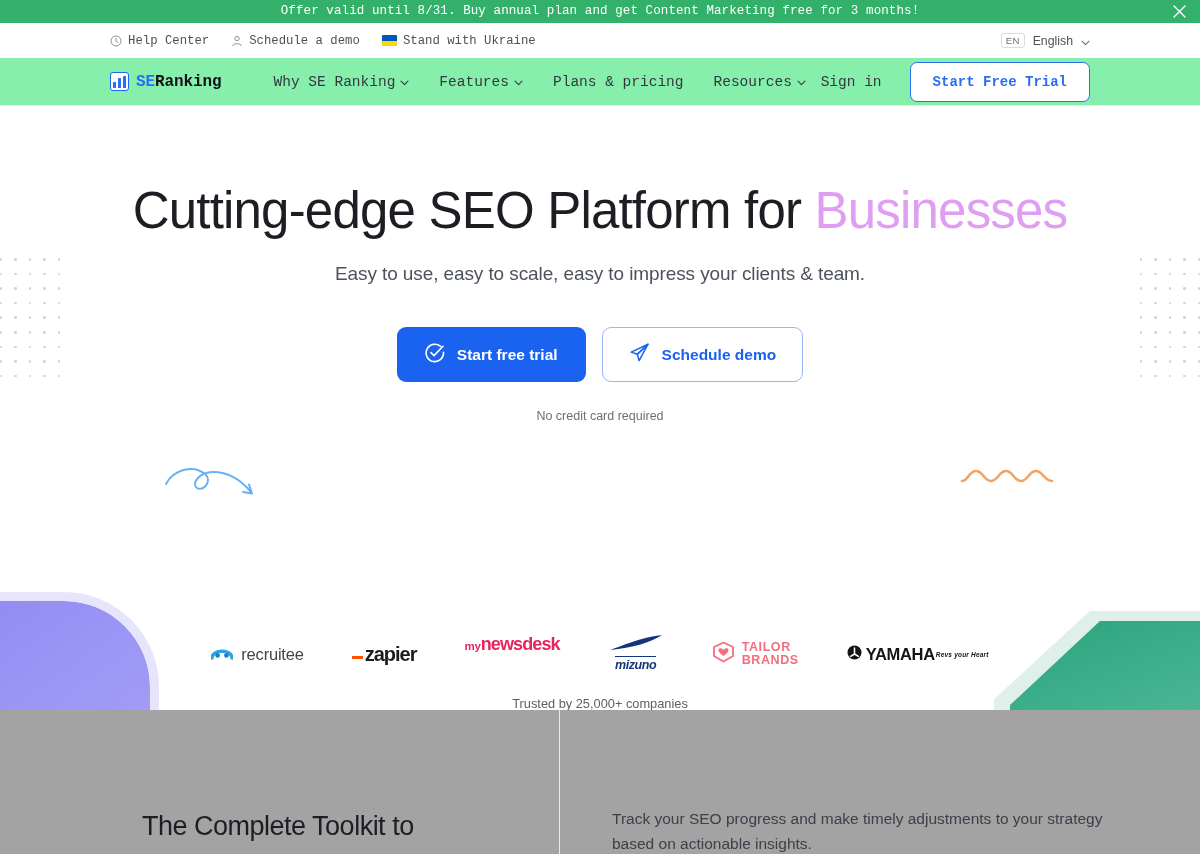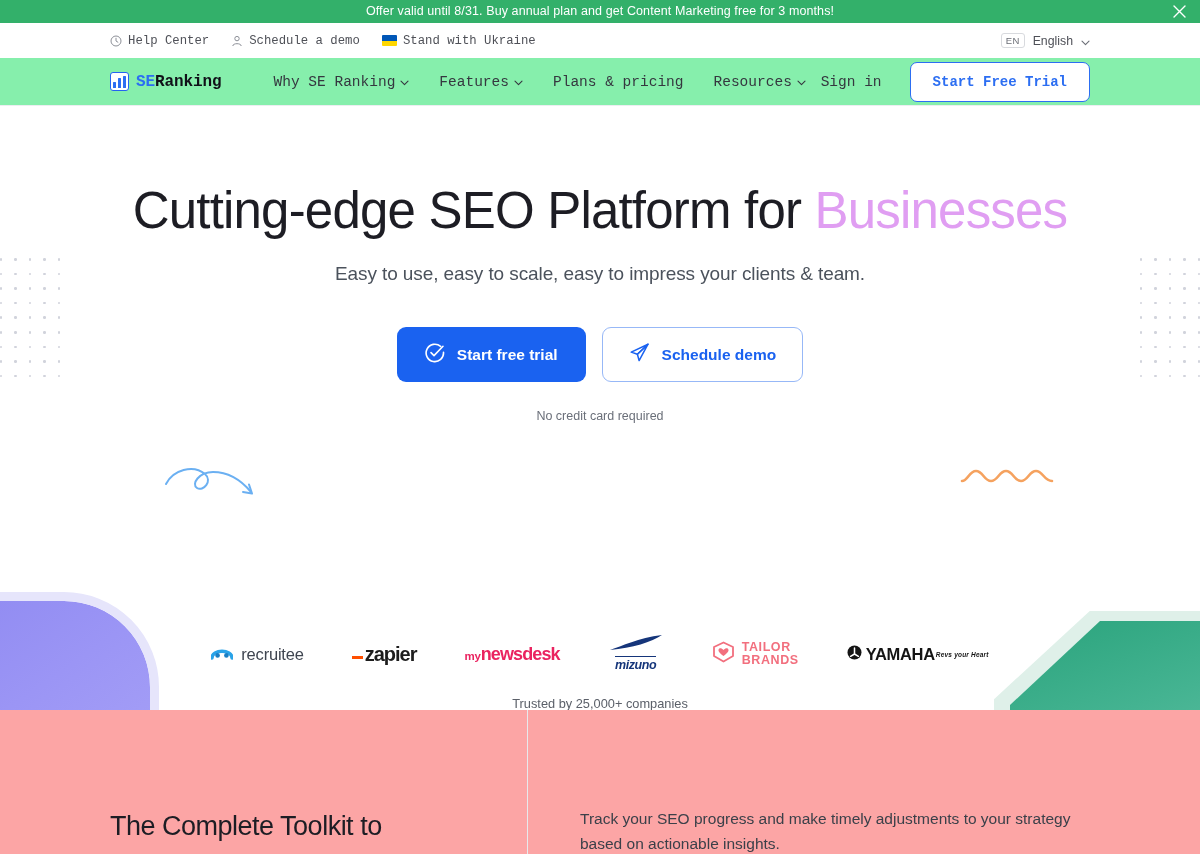--- a/index.html
+++ b/index.html
@@ -13,20 +13,21 @@
   }
 
   
   .promo-banner {
     position: relative;
     height: 23px;
     background: #33b06a;
     display: flex;
     align-items: center;
     justify-content: center;
+    font-family: Liberation Mono, monospace;
   }
   .promo-text {
     color: #ffffff;
     font-size: 12.5px;
     letter-spacing: .1px;
     line-height: 1;
   }
   .promo-close {
     position: absolute;
     right: 13px;
@@ -213,21 +214,21 @@
   .logos-row {
     position: absolute;
     left: 0; right: 0;
     top: 528px;
     z-index: 3;
     display: flex;
     align-items: center;
     justify-content: center;
     gap: 48px;
   }
-  .client-logo { display: flex; align-items: center; height: 40px; }
+  .client-logo { display: flex; height: 40px; }
 
   .recruitee { display: flex; align-items: center; gap: 8px; }
   .recruitee-word { font-size: 16.5px; color: #3f4550; letter-spacing: -.2px; }
 
   .zapier-word { font-size: 20px; font-weight: 800; color: #1d1d1d; letter-spacing: -1px; display:flex; align-items:center; }
   .zapier-dash { display:inline-block; width: 11px; height: 3.5px; background: #ff4f00; margin-right: 2px; margin-top: 7px; }
 
   .mnd { font-size: 18px; font-weight: 800; letter-spacing: -.9px; color: #ea2360; display:flex; align-items:baseline; }
   .mnd .my { font-size: 11.5px; font-weight: 700; letter-spacing: -.2px; }
 
@@ -285,23 +286,24 @@
     height: 210px;
     background: #dff0e9;
     clip-path: polygon(36% 0, 100% 0, 100% 100%, 0 100%, 0 42%);
     z-index: 0;
   }
 
   
   .section-two {
     position: relative;
     height: 144px;
-    background: #fca5a5;
+    background: #a3a3a3;
     display: flex;
     z-index: 4;
+    padding-left: 32px;
   }
   .s2-left {
     width: 527px;
     padding: 100px 0 0 110px;
   }
   .s2-title {
     font-size: 27px;
     font-weight: 400;
     color: #1d1d24;
     letter-spacing: -.5px;

